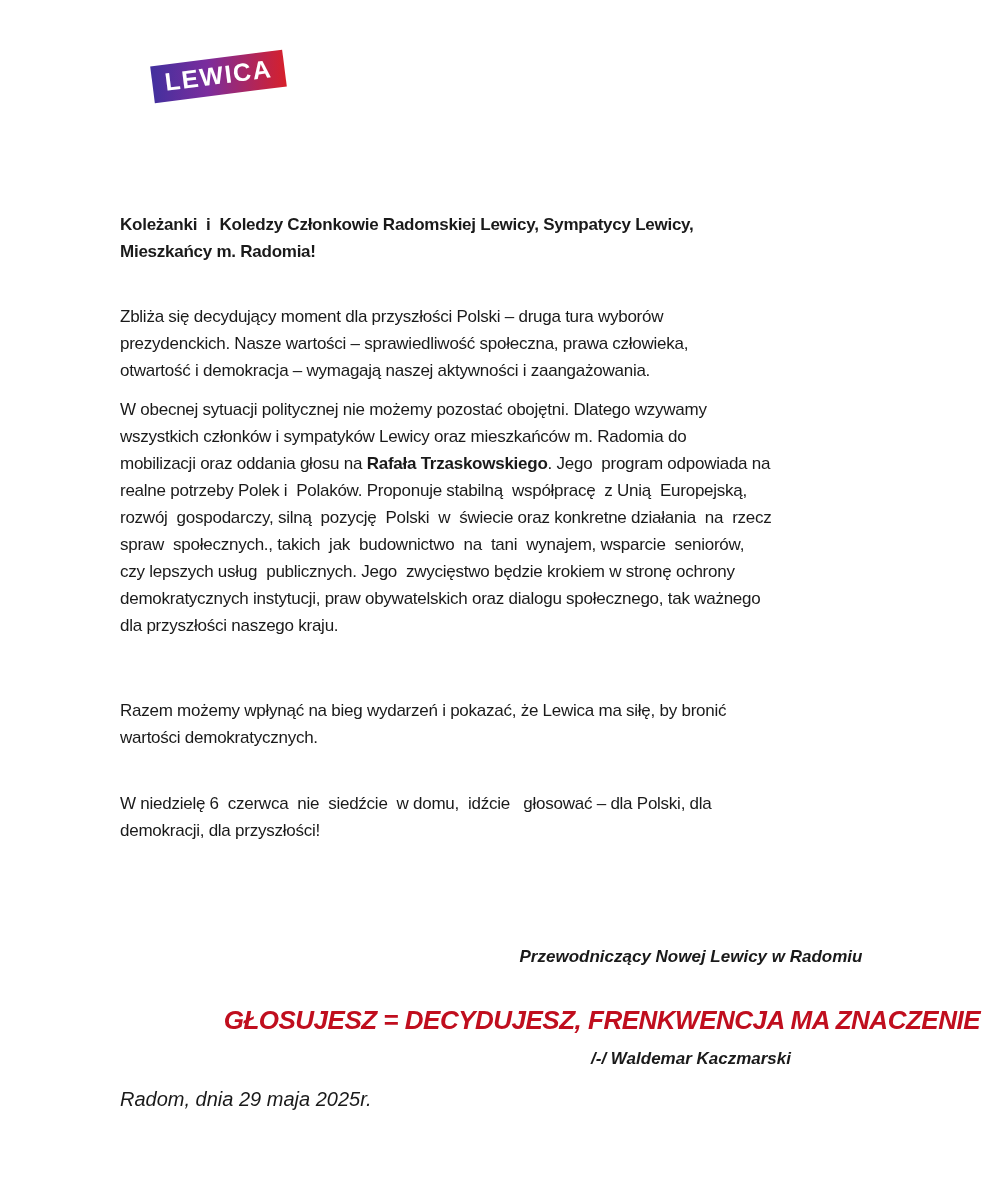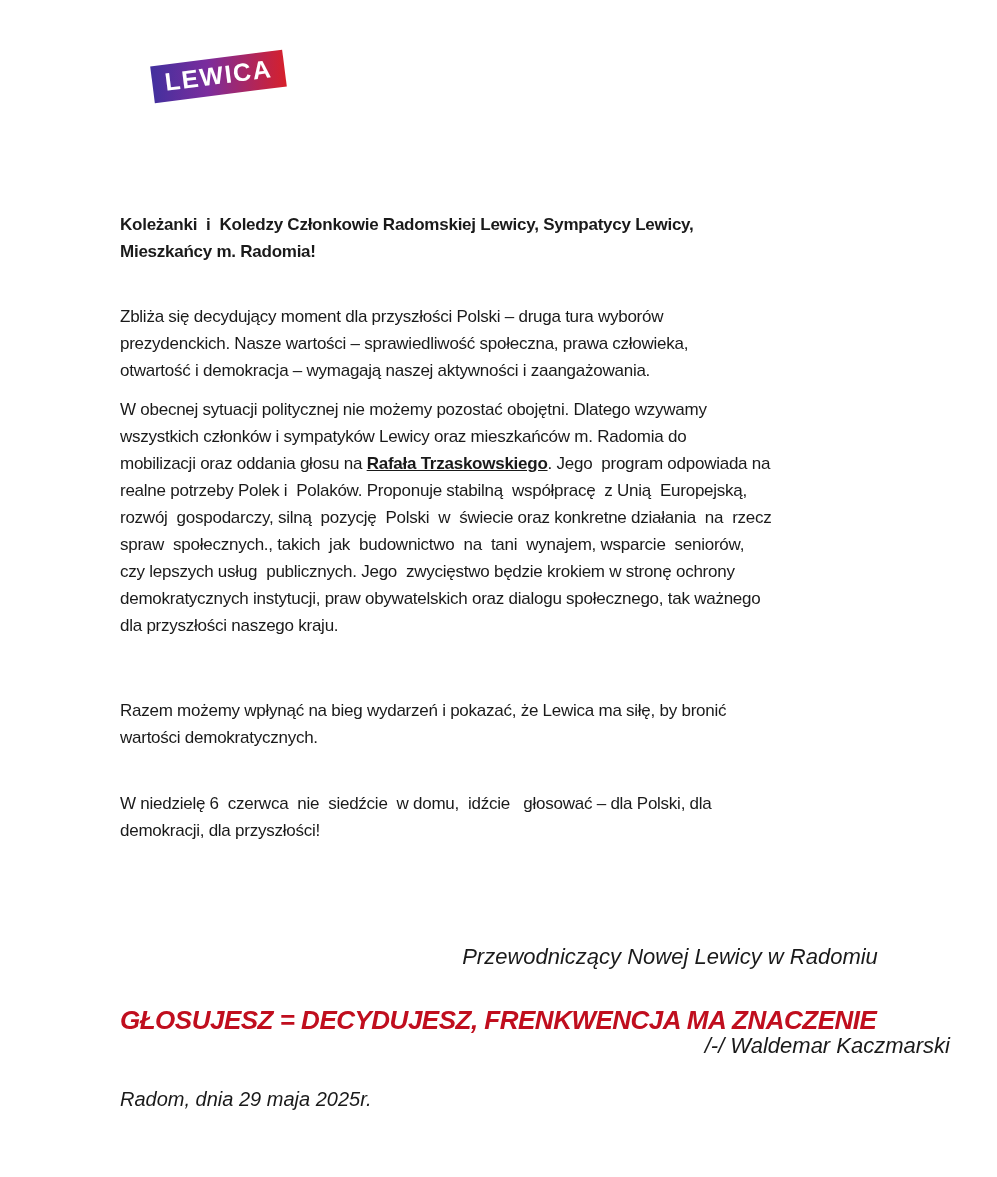--- a/index.html
+++ b/index.html
@@ -15,41 +15,41 @@
   }
   .txt {
     position: absolute;
     left: 120px;
     width: 782px;
     font-size: 17px;
     line-height: 27px;
     letter-spacing: -0.25px;
     white-space: pre-wrap;
   }
-  .b { font-weight: bold; text-decoration: underline; }
+  .b { font-weight: bold; }
   .heading      { top: 140px; font-weight: bold; }
   .salutation   { top: 211px; font-weight: bold; }
   .p-intro      { top: 303px; }
   .p-call       { top: 396px; }
   .p-signal     { top: 642px; }
   .p-unity      { top: 697px; }
   .p-vote       { top: 790px; }
   .signature {
     position: absolute;
     top: 889px;
-    left: 390px;
+    left: 411px;
     width: 560px;
     text-align: center;
-    font-size: 22px;
+    font-size: 17px;
     line-height: 27px;
-    font-weight: normal;
+    font-weight: bold;
     font-style: italic;
     white-space: pre-wrap;
   }
-  .signature .sig-name { margin-top: 8px; text-align: right; }
+  .signature .sig-name { margin-top: 21px; }
   .slogan {
     position: absolute;
     top: 1004px;
     left: 120px;
     width: 860px;
     font-size: 26px;
     line-height: 32px;
     font-weight: bold;
     font-style: italic;
     letter-spacing: -0.5px;
@@ -115,17 +115,17 @@
 wartości demokratycznych.</div>
 
   <div class="txt p-vote">W niedzielę 6  czerwca  nie  siedźcie  w domu,  idźcie   głosować – dla Polski, dla
 demokracji, dla przyszłości!</div>
 
   <div class="signature">
     <div class="sig-title">Przewodniczący Nowej Lewicy w Radomiu</div>
     <div class="sig-name">/-/ Waldemar Kaczmarski</div>
   </div>
 
-  <div class="slogan" style="color: rgb(192, 14, 30);">GŁOSUJESZ = DECYDUJESZ, FRENKWENCJA MA ZNACZENIE</div>
+  <div class="slogan" style="color: rgb(192, 14, 30); text-align: right;">GŁOSUJESZ = DECYDUJESZ, FRENKWENCJA MA ZNACZENIE</div>
 
   <div class="dateline">Radom, dnia 29 maja 2025r.</div>
 
 </div>
 
 </body></html>

